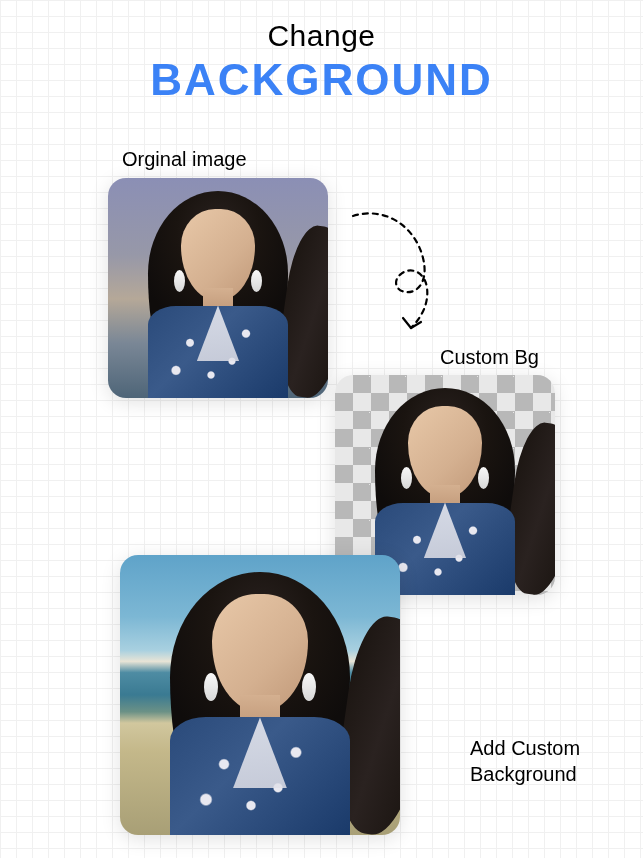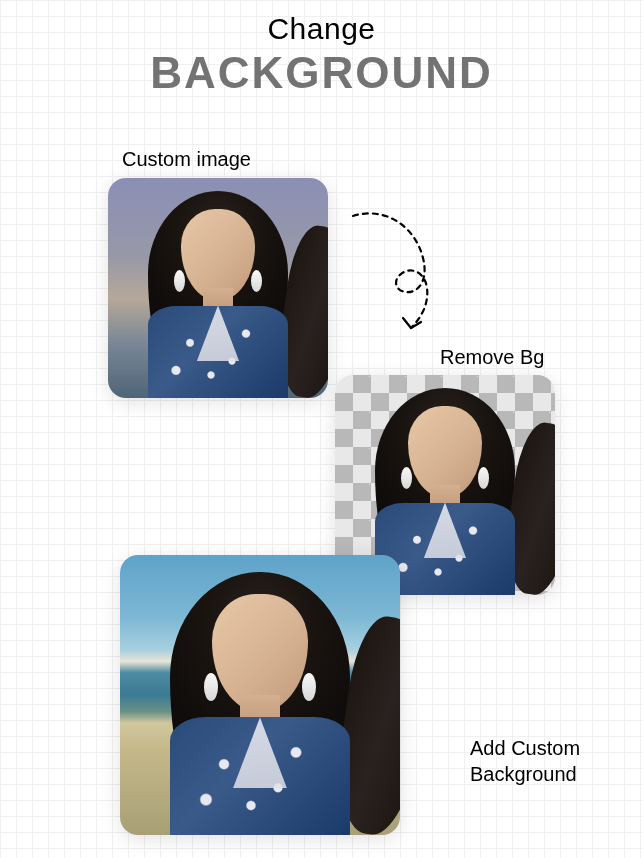--- a/index.html
+++ b/index.html
@@ -10,32 +10,32 @@
       background-color: #fff;
       background-image:
         linear-gradient(#f0f0f0 1px, transparent 1px),
         linear-gradient(90deg, #f0f0f0 1px, transparent 1px);
       background-size: 16px 16px;
       position: relative;
       overflow: hidden;
     }
     .header {
       text-align: center;
-      padding-top: 12px;
+      padding-top: 19px;
     }
     .title-small {
       font-size: 30px;
       font-weight: 400;
       color: #000;
       letter-spacing: 0.5px;
     }
     .title-large {
       font-size: 44px;
       font-weight: 700;
-      color: #737373;
+      color: #3b82f6;
       letter-spacing: 2px;
       margin-top: 2px;
     }
     .label {
       font-size: 20px;
       font-weight: 400;
       color: #000;
       position: absolute;
     }
     .label-original { left: 122px; top: 148px; }
@@ -148,22 +148,22 @@
     }
   </style>
 </head>
 <body>
 
 <div class="header">
   <div class="title-small">Change</div>
   <div class="title-large">BACKGROUND</div>
 </div>
 
-<div class="label label-original">Custom image</div>
-<div class="label label-remove">Remove Bg</div>
+<div class="label label-original">Orginal image</div>
+<div class="label label-remove">Custom Bg</div>
 <div class="label label-custom">Add Custom Background</div>
 
 <div class="card card-original">
   <div class="bg-blur"></div>
   <div class="person">
     <div class="hair"></div>
     <div class="hair-strand"></div>
     <div class="face"></div>
     <div class="earring left"></div>
     <div class="earring right"></div>

